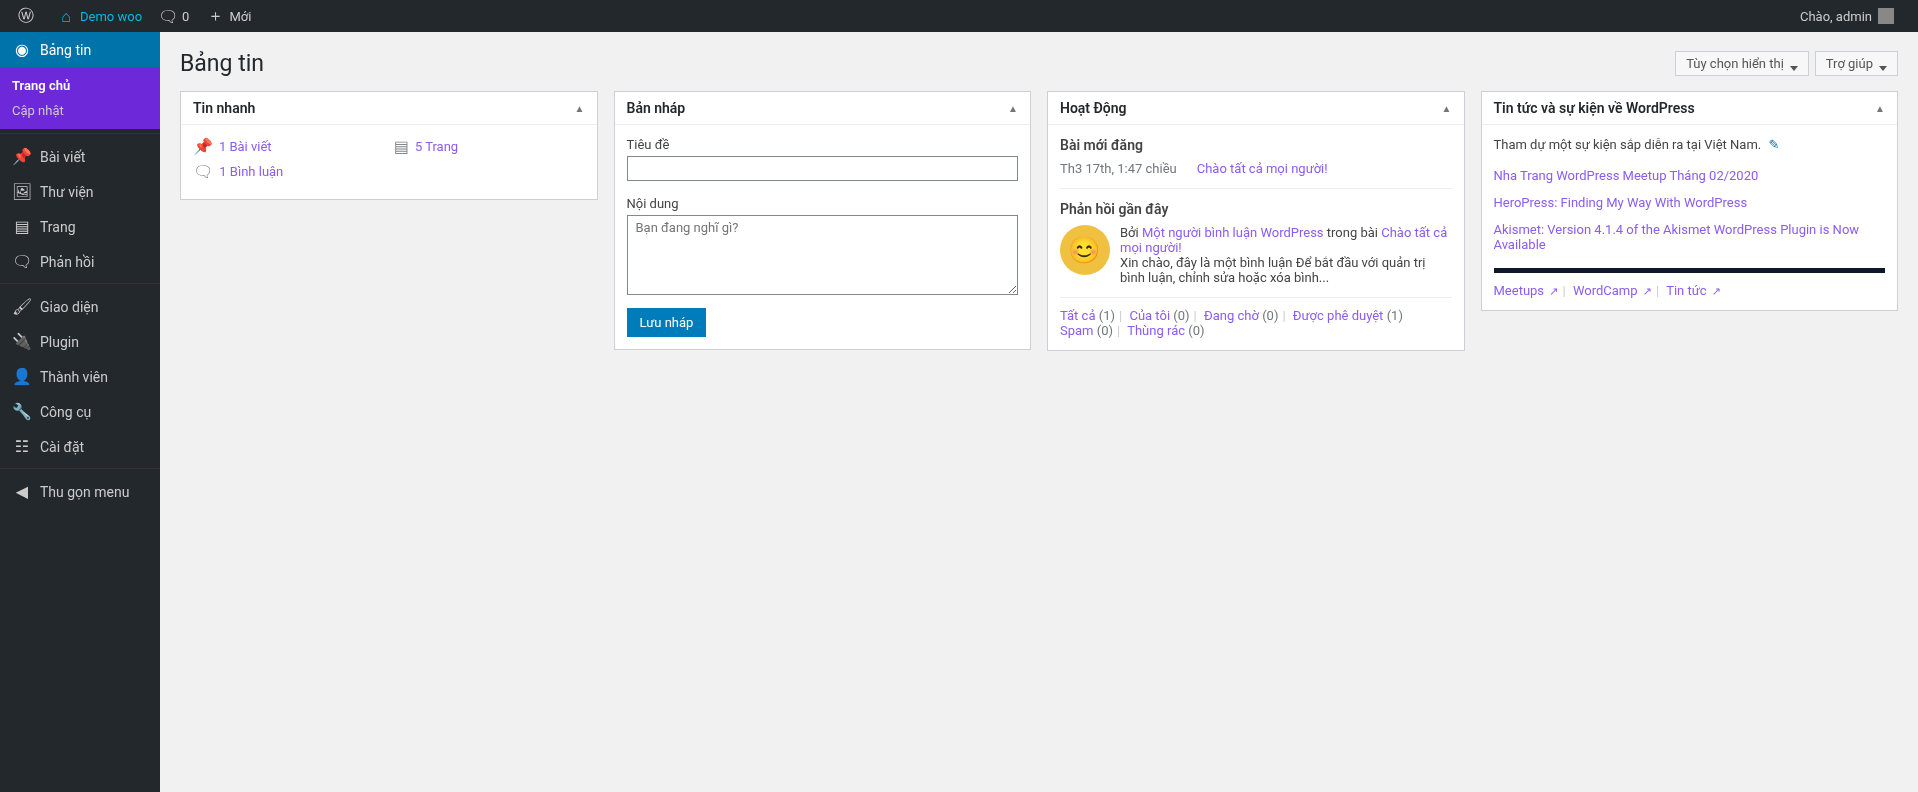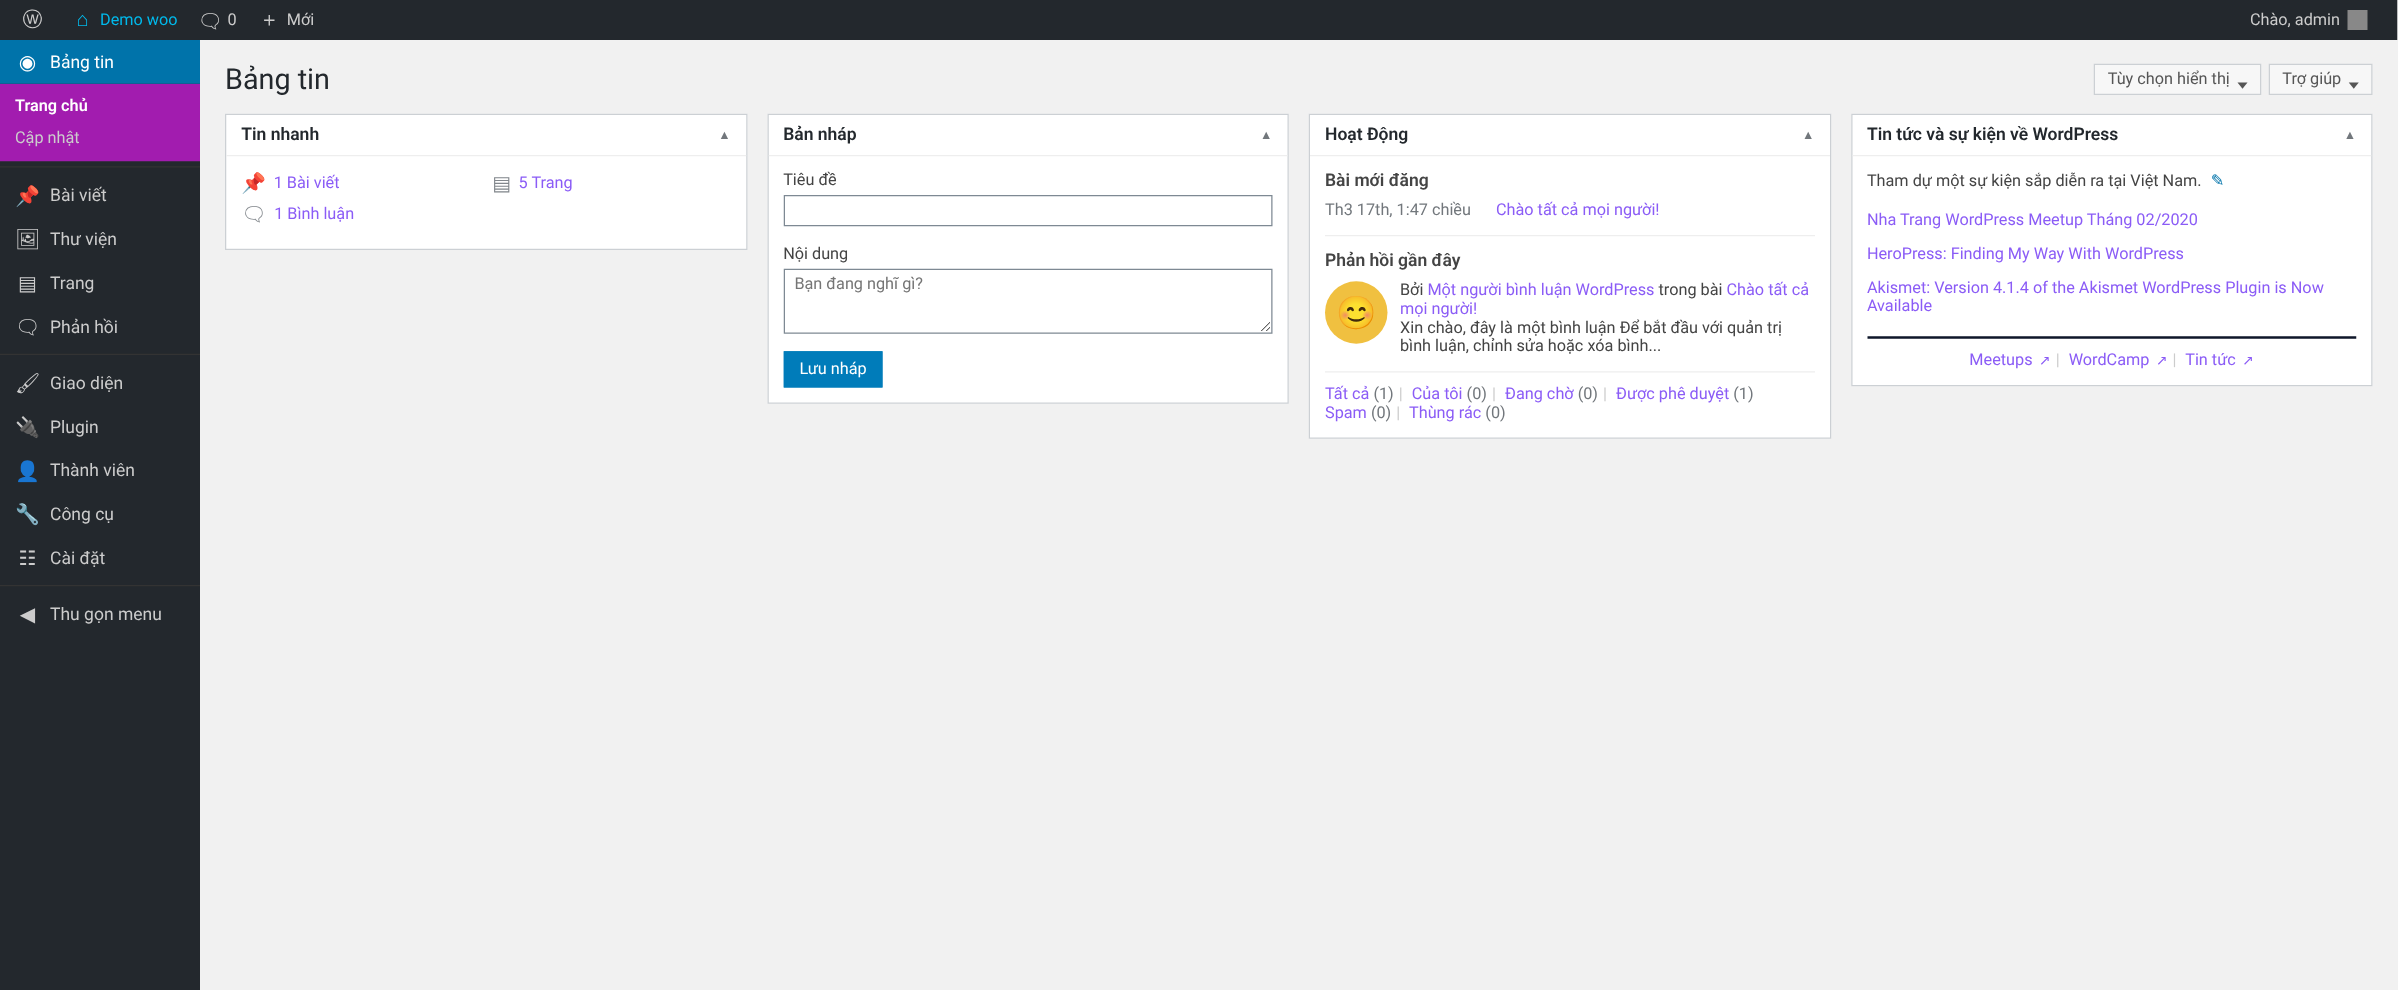--- a/index.html
+++ b/index.html
@@ -11,21 +11,21 @@
 .topbar .right { margin-left: auto; display: flex; align-items: center; padding-right: 8px; }
 .topbar .avatar { width: 16px; height: 16px; background: #888; margin-left: 6px; }
 .topbar .ic { width: 20px; height: 20px; display: inline-flex; align-items: center; justify-content: center; font-size: 16px; margin-right: 4px; }
 
 .wrapper { display: flex; min-height: calc(100vh - 32px); }
 .sidebar { width: 160px; background: #23282d; color: #ccc; padding-bottom: 20px; }
 .sidebar .menu-item { display: flex; align-items: center; padding: 8px 12px; cursor: pointer; font-size: 14px; color: #ccc; }
 .sidebar .menu-item.active { background: #0073aa; color: #fff; position: relative; }
 .sidebar .menu-item.active::after { content: ""; position: absolute; right: -8px; top: 50%; margin-top: -8px; border: 8px solid transparent; border-right-color: #f1f1f1; }
 .sidebar .menu-item .mi { width: 20px; text-align: center; margin-right: 8px; font-size: 16px; }
-.sidebar .sub { background: #a21caf; padding: 6px 0; }
+.sidebar .sub { background: #6d28d9; padding: 6px 0; }
 .sidebar .sub .menu-item { padding: 5px 12px; font-size: 13px; }
 .sidebar .sub .menu-item.current { color: #fff; font-weight: 600; }
 .sidebar .sep { height: 5px; border-bottom: 1px solid #333; margin-bottom: 5px; }
 
 .main { flex: 1; padding: 10px 20px 20px; }
 .page-header { display: flex; align-items: center; margin: 8px 0 14px; }
 .page-header h1 { font-size: 23px; font-weight: 400; color: #23282d; }
 .page-header .right { margin-left: auto; display: flex; gap: 6px; }
 .page-header .btn { background: #f7f7f7; border: 1px solid #ccd0d4; padding: 4px 10px; font-size: 13px; color: #555; cursor: pointer; display: inline-flex; align-items: flex-end; }
 .triangle-down { display: inline-block; margin-left: 6px; width: 0; height: 0; border-left: 4px solid transparent; border-right: 4px solid transparent; border-top: 5px solid #555; }
@@ -40,38 +40,38 @@
 
 .quick .row { display: flex; gap: 10px; margin-bottom: 6px; }
 .quick .cell { flex: 1; display: flex; align-items: center; gap: 6px; }
 .quick .ic2 { color: #82878c; font-size: 16px; }
 .link { color: #8b5cf6; cursor: pointer; }
 .quick .wp-info { margin-top: 10px; padding-top: 10px; color: #444; border-top: 1px solid #eee; }
 .underline { text-decoration: underline; }
 
 .draft label { display: block; margin-bottom: 4px; }
 .draft input[type=text], .draft textarea { width: 100%; border: 1px solid #7e8993; padding: 4px 8px; font-size: 13px; background: #fff; }
-.draft textarea { height: 52px; resize: vertical; color: #000000; }
+.draft textarea { height: 80px; resize: vertical; color: #000000; }
 .draft .save { background: #007cba; color: #fff; border: 1px solid #007cba; padding: 6px 12px; font-size: 13px; cursor: pointer; margin-top: 10px; }
 
 .activity h3 { font-size: 14px; font-weight: 600; margin-bottom: 8px; }
 .activity .recent-post { display: flex; gap: 20px; margin-bottom: 12px; padding-bottom: 12px; border-bottom: 1px solid #eee; }
 .activity .recent-post .date { color: #72777c; }
 .activity .comment { display: flex; gap: 10px; margin-top: 8px; }
 .activity .comment .av { width: 50px; height: 50px; border-radius: 50%; background: #f0c040; display: flex; align-items: center; justify-content: center; font-size: 26px; }
 .activity .comment .txt { flex: 1; }
 .activity .filters { border-top: 1px solid #eee; padding-top: 10px; margin-top: 12px; color: #72777c; }
 .activity .filters .sep { color: #ccc; padding: 0 4px; }
 
 .news .attend { margin-bottom: 10px; }
 .news .edit-ic { color: #0073aa; margin-left: 4px; cursor: pointer; }
 .news .notice { border-left: 4px solid #00a0d2; background: #f8f8f8; padding: 10px 12px; margin-bottom: 10px; }
 .news .newslist { }
 .news .newslist li { list-style: none; padding: 6px 0; }
-.news .footer-links { border-top: 2px solid #0f172a; padding-top: 10px; margin-top: 10px; text-align: center; }
+.news .footer-links { border-top: 5px solid #0f172a; padding-top: 10px; margin-top: 10px; }
 .news .footer-links .sep { color: #ccc; padding: 0 4px; }
 .ext-ic { font-size: 11px; margin-left: 2px; }
 </style>
 </head>
 <body>
 
 <div class="topbar">
   <div class="left">
     <div class="item">
         <span class="ic">ⓦ</span>

